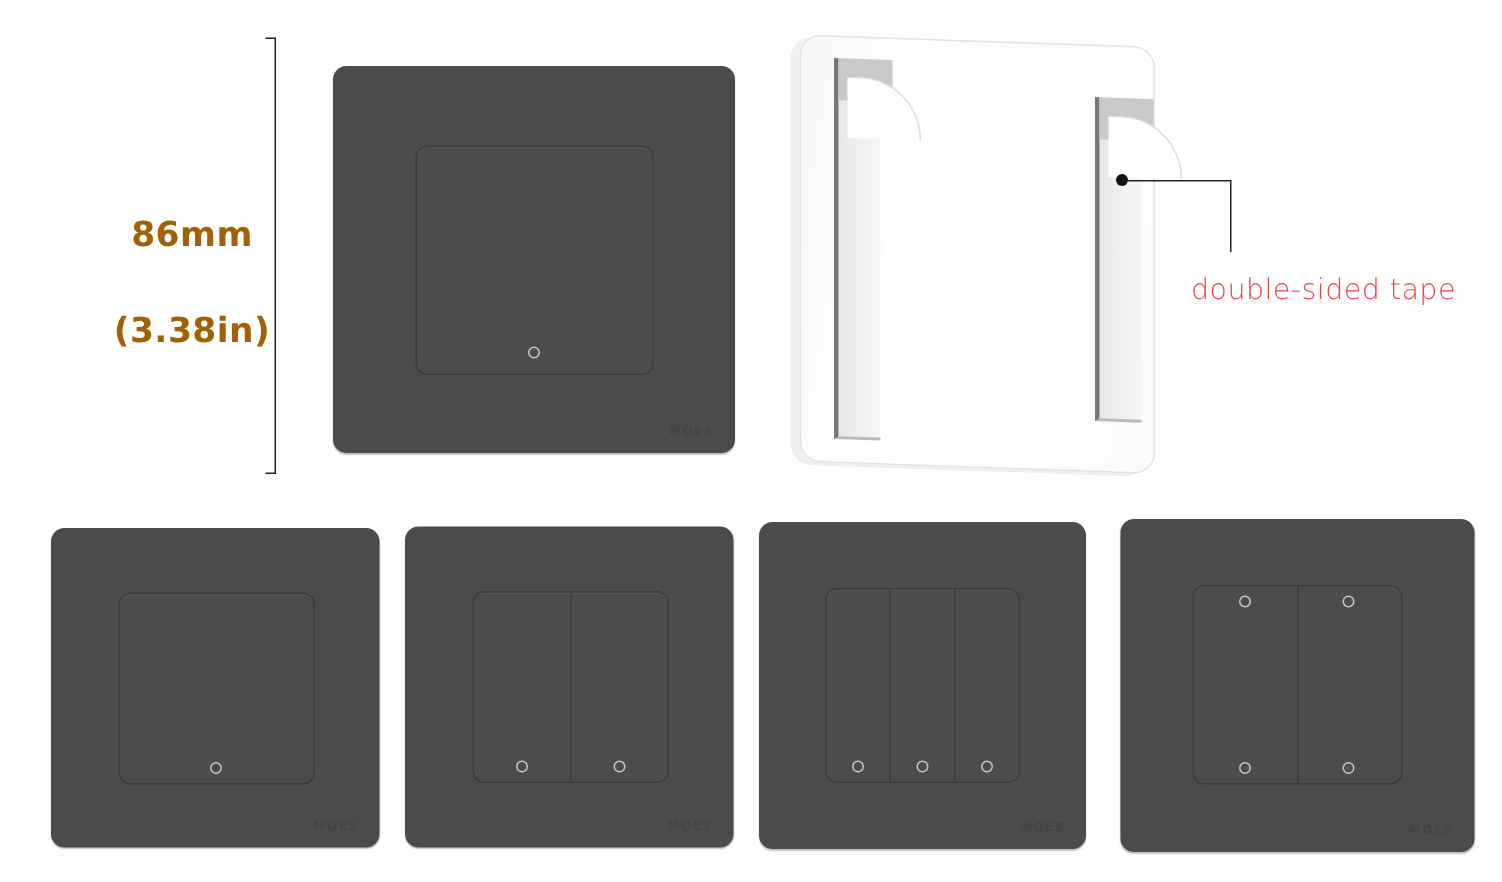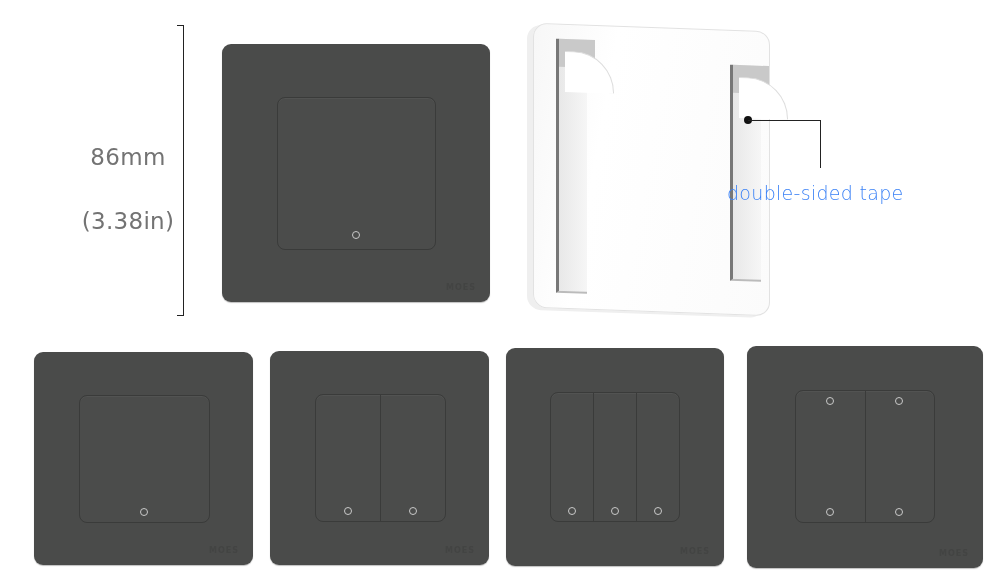--- a/index.html
+++ b/index.html
@@ -4,21 +4,21 @@
   <style>
     html, body { margin: 0; padding: 0; }
     body {
       width: 1001px; height: 588px; position: relative; overflow: hidden;
       background: #ffffff; font-family: "DejaVu Sans", sans-serif;
     }
     .dim-line { position: absolute; left: 183px; top: 25px; width: 1px; height: 291px; background: #222; }
     .dim-tick { position: absolute; left: 177px; width: 7px; height: 1px; background: #222; }
     .dim-text {
       position: absolute; left: 66px; width: 124px; text-align: center;
-      color: #737373; font-size: 23px; font-weight: 400; letter-spacing: 0.3px;
+      color: #a16207; font-size: 23px; font-weight: 700; letter-spacing: 0.3px;
     }
     .panel {
       position: absolute; background: #4a4b4a; border-radius: 9px;
       box-shadow: 0 1px 1px rgba(0,0,0,0.25);
     }
     .rocker {
       position: absolute; border: 1px solid #3a3b3a; border-radius: 8px;
       background: #4b4c4b; box-shadow: inset 0 1px 0 rgba(255,255,255,0.04);
       display: flex;
     }
@@ -49,21 +49,21 @@
       position: absolute; width: 36px; height: 28px; background: #c9c9c9; left: 0; top: 0;
     }
     .tape-strip {
       position: absolute; left: 6px; top: 12px; width: 48px; height: 40px;
       background: #fff; border-top-right-radius: 40px 40px;
       border: 1px solid #ddd; border-left: none; border-bottom: none;
     }
     .callout-dot { position: absolute; left: 744px; top: 116px; width: 8px; height: 8px; border-radius: 50%; background: #111; }
     .callout-h { position: absolute; left: 748px; top: 120px; width: 72px; height: 1px; background: #222; }
     .callout-v { position: absolute; left: 820px; top: 120px; width: 1px; height: 48px; background: #222; }
-    .callout-text { position: absolute; left: 727px; top: 182px; font-size: 19px; color: #3b82f6; font-weight: 300; letter-spacing: 0.3px; }
+    .callout-text { position: absolute; left: 794px; top: 182px; font-size: 19px; color: #ef4444; font-weight: 300; letter-spacing: 0.3px; }
   </style>
 </head>
 <body>
 
 <div class="dim-line"></div>
 <div class="dim-tick" style="top:25px"></div>
 <div class="dim-tick" style="top:315px"></div>
 <div class="dim-text" style="top:144px">86mm</div>
 <div class="dim-text" style="top:208px">(3.38in)</div>
 

